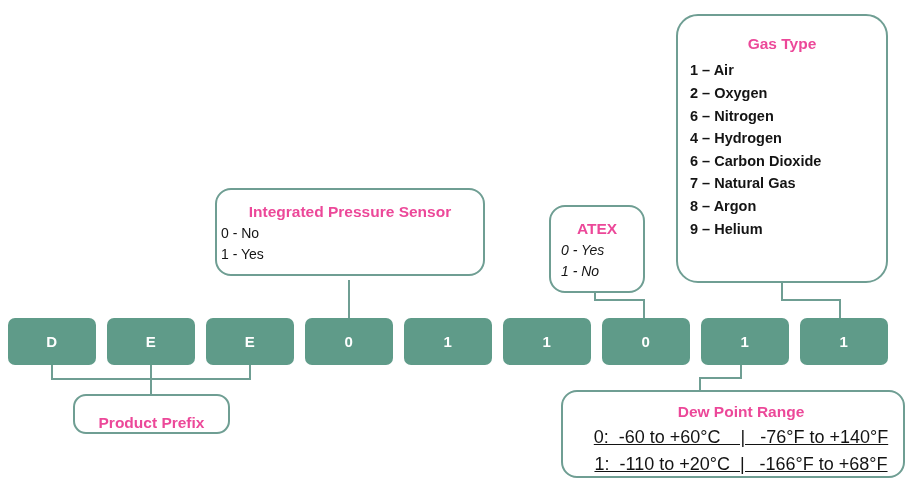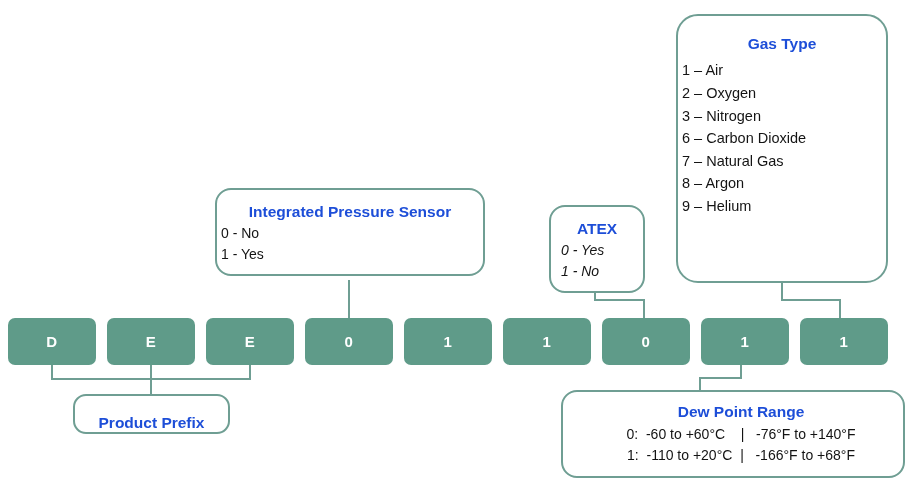--- a/index.html
+++ b/index.html
@@ -29,40 +29,40 @@
     box-sizing: border-box;
     background: #ffffff;
     border: 2px solid #6f9e93;
     border-radius: 16px;
     color: #131313;
   }
   .callout .title {
     font-weight: bold;
     font-size: 15.5px;
     text-align: center;
-    color: #1d4ed8;
+    color: #ec4899;
     line-height: 1.25;
   }
   .callout .line {
     font-size: 14px;
     line-height: 1.45;
     color: #141414;
     white-space: pre;
   }
   
   #box-gas-type {
     left: 676px;
     top: 14px;
     width: 212px;
     height: 269px;
     border-radius: 22px;
     padding: 18px 0 0 0;
   }
   #box-gas-type .title { margin-bottom: 6px; }
-  #box-gas-type .list { padding-left: 4px; }
+  #box-gas-type .list { padding-left: 12px; font-weight: bold; }
   #box-gas-type .line { font-size: 14.5px; line-height: 1.56; }
   
   #box-ips {
     left: 215px;
     top: 188px;
     width: 270px;
     height: 88px;
     padding: 12px 0 0 0;
   }
   #box-ips .title { margin-bottom: 2px; }
@@ -92,25 +92,26 @@
   
   #box-dew-point {
     left: 561px;
     top: 390px;
     width: 344px;
     height: 88px;
     padding: 10px 0 0 16px;
   }
   #box-dew-point .title { margin-bottom: 3px; }
   #box-dew-point .dp-row {
-    font-size: 14px;
+    font-size: 18px;
     line-height: 1.5;
     text-align: center;
     white-space: pre;
     font-variant-numeric: tabular-nums;
+    text-decoration: underline;
   }
   
   .code-chip {
     position: absolute;
     top: 318px;
     height: 47px;
     background: #5f9b89;
     border-radius: 7px;
     color: #ffffff;
     font-size: 15px;
@@ -141,21 +142,22 @@
 
       <path d="M 741 365 L 741 378 L 700 378 L 700 390"></path>
     </g>
   </svg>
 
   <div class="callout" id="box-gas-type">
     <div class="title">Gas Type</div>
     <div class="list">
       <div class="line">1 – Air</div>
       <div class="line">2 – Oxygen</div>
-      <div class="line">3 – Nitrogen</div>
+      <div class="line">6 – Nitrogen</div>
+      <div class="line">4 – Hydrogen</div>
       <div class="line">6 – Carbon Dioxide</div>
       <div class="line">7 – Natural Gas</div>
       <div class="line">8 – Argon</div>
       <div class="line">9 – Helium</div>
     </div>
   </div>
 
   <div class="callout" id="box-ips">
     <div class="title">Integrated Pressure Sensor</div>
     <div class="list">

